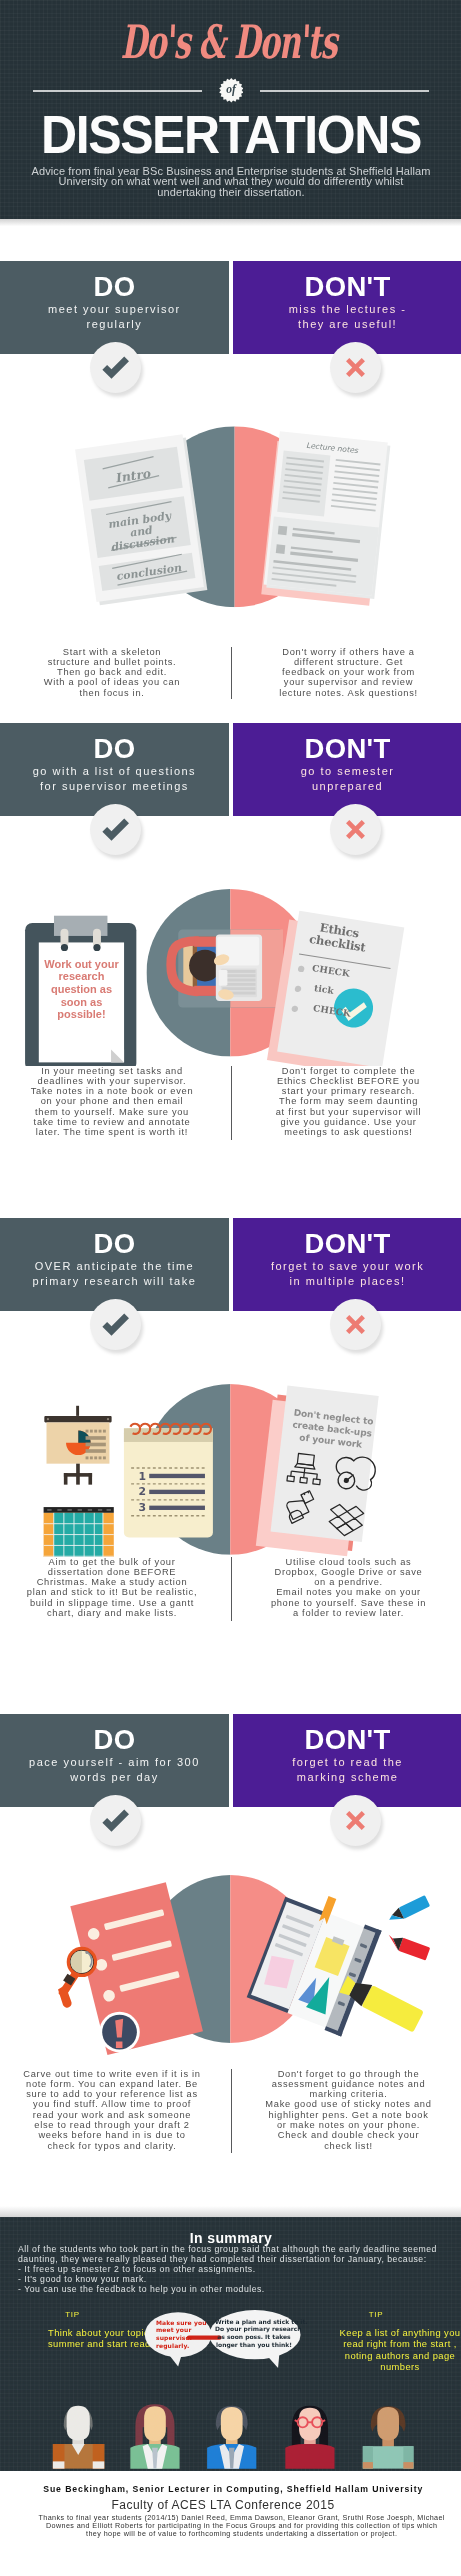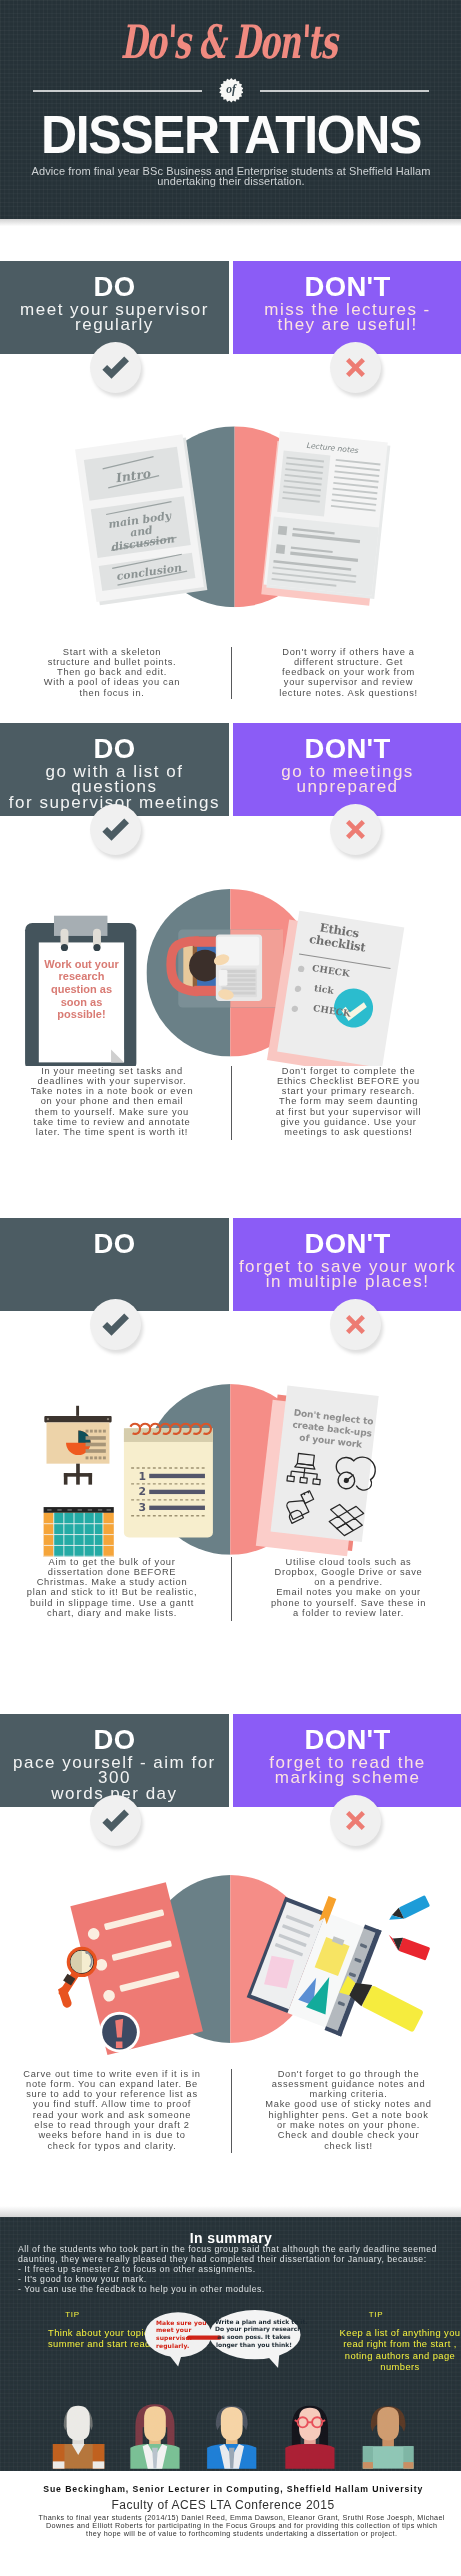--- a/index.html
+++ b/index.html
@@ -36,23 +36,23 @@
     letter-spacing:-1.4px;color:#fcfcfc;line-height:36px;height:36px;
     transform:scaleY(1.07);transform-origin:top center;}
   .subtitle{position:absolute;left:0;right:0;top:166px;text-align:center;white-space:nowrap;
     font-size:11px;letter-spacing:0.1px;line-height:10.3px;color:#ced2d4;font-weight:400;}
 
   
   .bars{position:relative;height:93px;display:flex;}
   .bar{height:93px;box-sizing:border-box;padding-top:16px;text-align:center;color:#fff;}
   .bar.do{width:229px;background:#4c5c63;}
   .bar.gap{width:4.3px;background:#fff;}
-  .bar.dont{width:229px;background:#8b5cf6;}
+  .bar.dont{width:229px;background:#4c1d95;}
   .bar .lbl{font-weight:bold;font-size:27.5px;letter-spacing:0.3px;line-height:20px;height:20px;}
-  .bar .txt{font-size:17px;letter-spacing:1.5px;line-height:15.6px;margin-top:5px;font-weight:400;color:#f3f4f4;}
+  .bar .txt{font-size:11px;letter-spacing:1.5px;line-height:15.6px;margin-top:5px;font-weight:400;color:#f3f4f4;}
   .bar.dont .txt{color:#fde3e0;}
 
   
   .badges{position:relative;height:0;z-index:5;}
   .cbadge{position:absolute;top:-11.6px;width:51px;height:51px;border-radius:50%;background:#f0f0f0;
     box-shadow:2.2px 3.6px 3.6px rgba(0,0,0,.13);}
   .cbadge svg{position:absolute;left:0;top:0;width:51px;height:51px;}
   .cbadge.l{left:90px;}
   .cbadge.r{left:330px;}
 
@@ -122,20 +122,21 @@
       <div class="badge">
         <svg class="star" viewBox="0 0 100 100">
             <polygon fill="#f7f7f5" points="50.00,0.00 57.38,8.15 67.10,3.02 71.25,13.19 82.14,11.70 82.56,22.68 93.30,25.00 89.94,35.46 99.24,41.32 92.50,50.00 99.24,58.68 89.94,64.54 93.30,75.00 82.56,77.32 82.14,88.30 71.25,86.81 67.10,96.98 57.38,91.85 50.00,100.00 42.62,91.85 32.90,96.98 28.75,86.81 17.86,88.30 17.44,77.32 6.70,75.00 10.06,64.54 0.76,58.68 7.50,50.00 0.76,41.32 10.06,35.46 6.70,25.00 17.44,22.68 17.86,11.70 28.75,13.19 32.90,3.02 42.62,8.15"></polygon>
           </svg>
         <span>of</span>
       </div>
     </div>
     <div class="main-title">DISSERTATIONS</div>
     <div class="subtitle">
       <div>Advice from final year BSc Business and Enterprise students at Sheffield Hallam</div>
+      <div>University on what went well and what they would do differently whilst</div>
       <div>undertaking their dissertation.</div>
     </div>
   </div>
   <div class="hdr-shadow"></div>
 
   <div class="sec">
     <div style="height:35px"></div>
     <div class="bars">
       <div class="bar do">
         <div class="lbl">DO</div>
@@ -273,21 +274,21 @@
         <div class="lbl">DO</div>
         <div class="txt">
             <div>go with a list of questions</div>
             <div>for supervisor meetings</div>
           </div>
       </div>
       <div class="bar gap"></div>
       <div class="bar dont">
         <div class="lbl">DON'T</div>
         <div class="txt">
-            <div>go to meetings</div>
+            <div>go to semester</div>
             <div>unprepared</div>
           </div>
       </div>
     </div>
     <div class="badges">
       <div class="cbadge l">
         <svg viewBox="0 0 70 70">
             <path d="M17 38 L23.5 31.5 L29.5 37.5 L47 20 L53.5 26.5 L29.5 50.5 Z" fill="#4c5c63"></path>
           </svg>
       </div>
@@ -402,20 +403,24 @@
           <div>meetings to ask questions!</div>
         </div>
     </div>
   </div>
 
   <div class="sec">
     <div style="height:78px"></div>
     <div class="bars">
       <div class="bar do">
         <div class="lbl">DO</div>
+        <div class="txt">
+            <div>OVER anticipate the time</div>
+            <div>primary research will take</div>
+          </div>
       </div>
       <div class="bar gap"></div>
       <div class="bar dont">
         <div class="lbl">DON'T</div>
         <div class="txt">
             <div>forget to save your work</div>
             <div>in multiple places!</div>
           </div>
       </div>
     </div>

